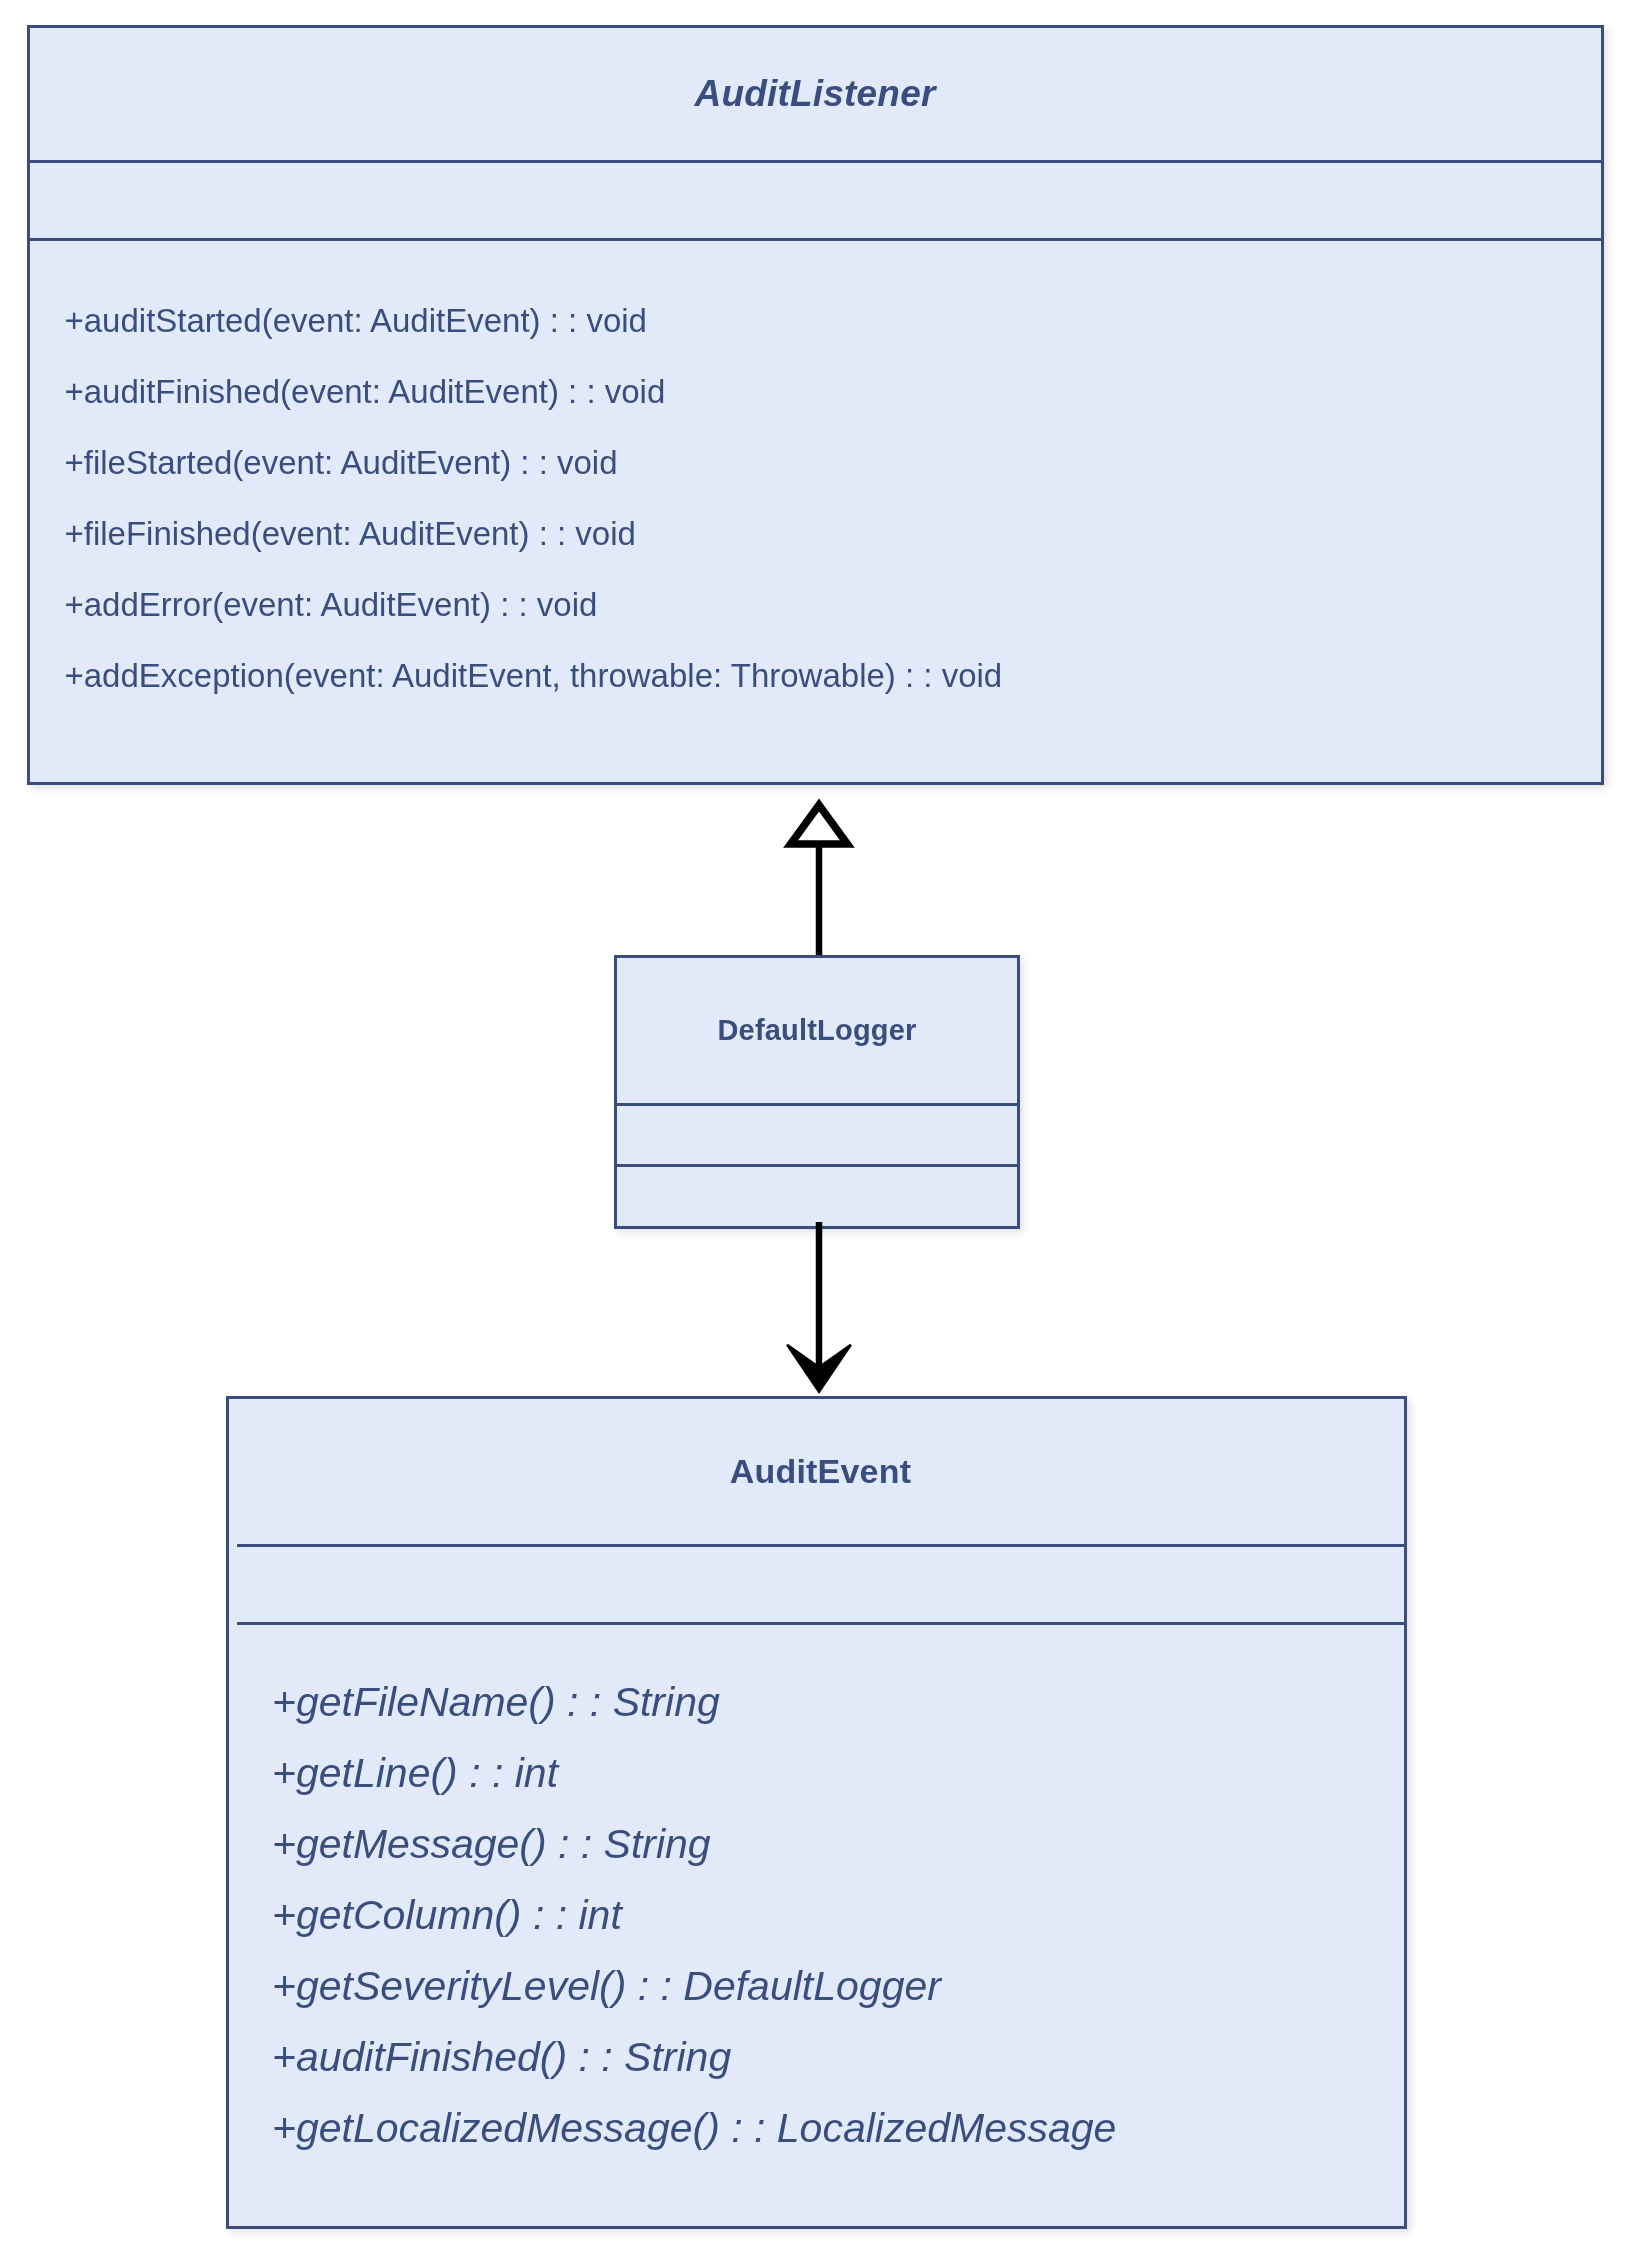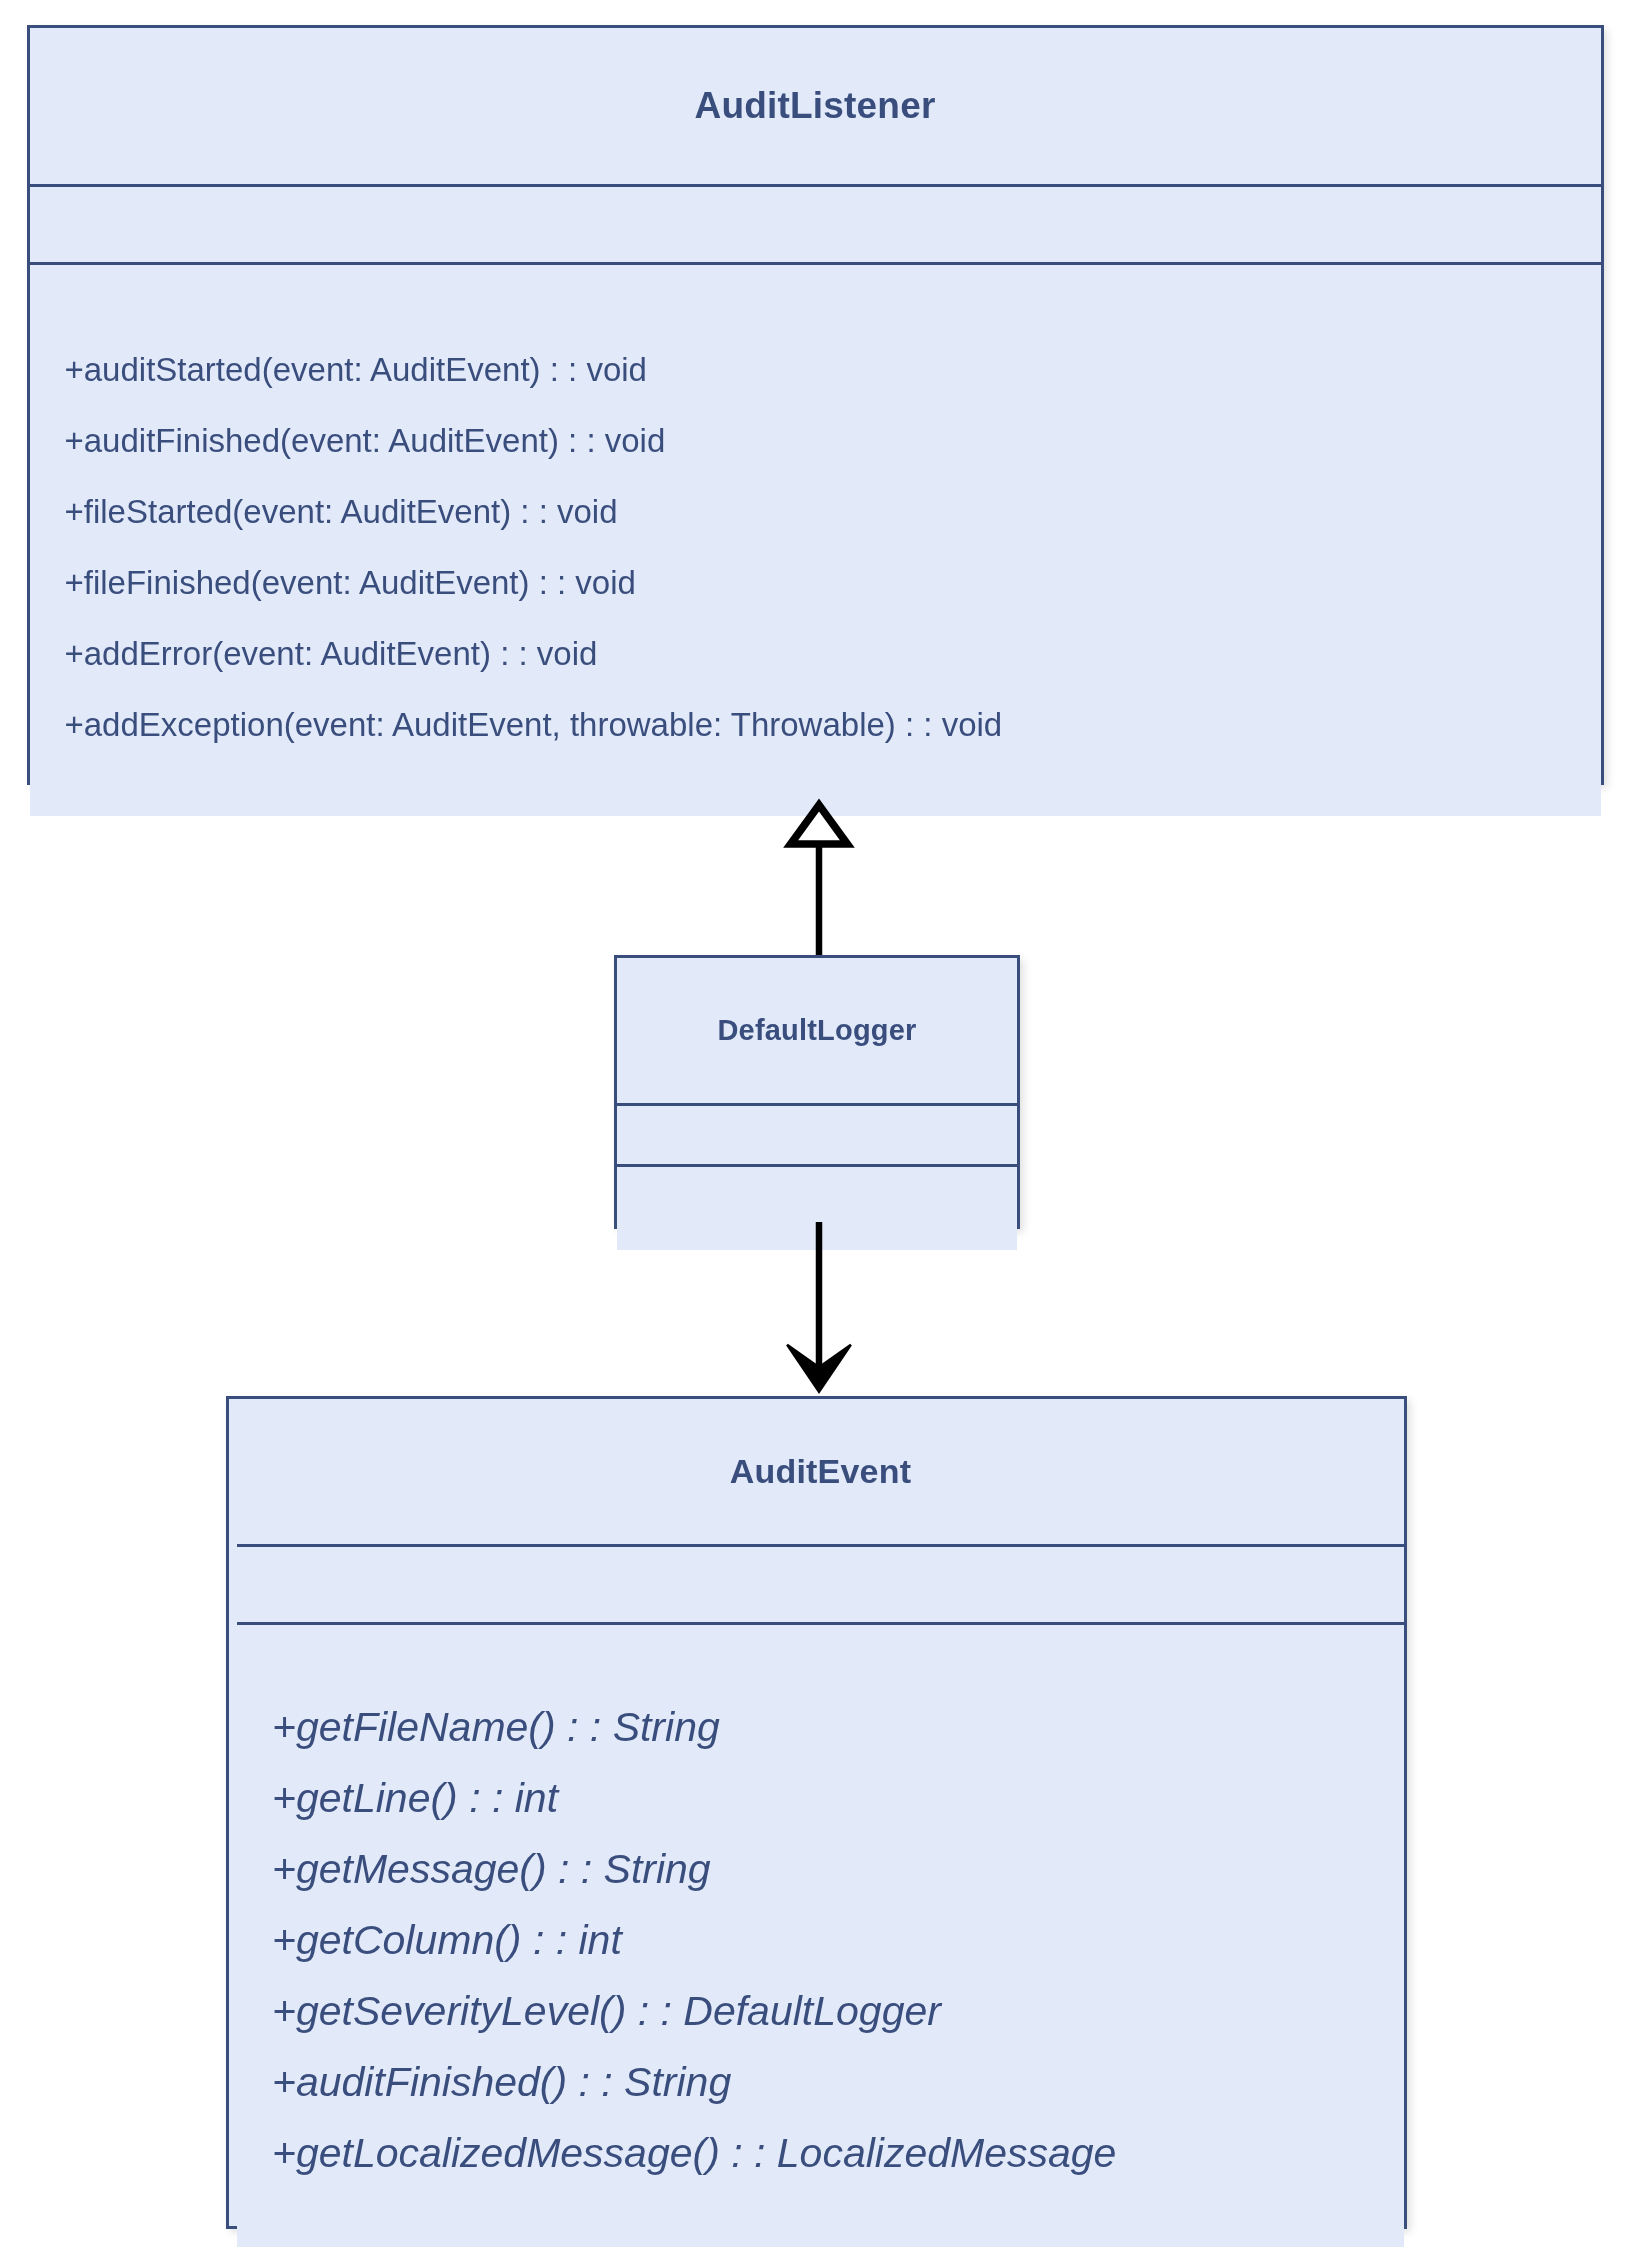--- a/index.html
+++ b/index.html
@@ -56,37 +56,36 @@
     width: 100%;
     border-bottom: 3.5px solid #3a4e7e;
     background: #e2e9f8;
   }
 
   .uml-ops-row {
     box-sizing: border-box;
     width: 100%;
     background: #e2e9f8;
     overflow: hidden;
-    margin-top: 25px;
   }
 
   .uml-member {
     color: #3a4e7e;
     white-space: nowrap;
     font-weight: normal;
   }
 
   
   #box-audit-listener {
     left: 26.5px;
     top: 25px;
     width: 1577px;
     height: 760px;
   }
-  #box-audit-listener .uml-name-row { height: 159px; }
+  #box-audit-listener .uml-name-row { height: 135px; font-style: italic; }
   #box-audit-listener .uml-name { font-size: 37px; }
   #box-audit-listener .uml-attr-row { height: 78px; }
   #box-audit-listener .uml-ops-row {
     height: 526px;
     padding: 44px 0 0 35px;
   }
   #box-audit-listener .uml-member {
     font-size: 33px;
     line-height: 71px;
   }

